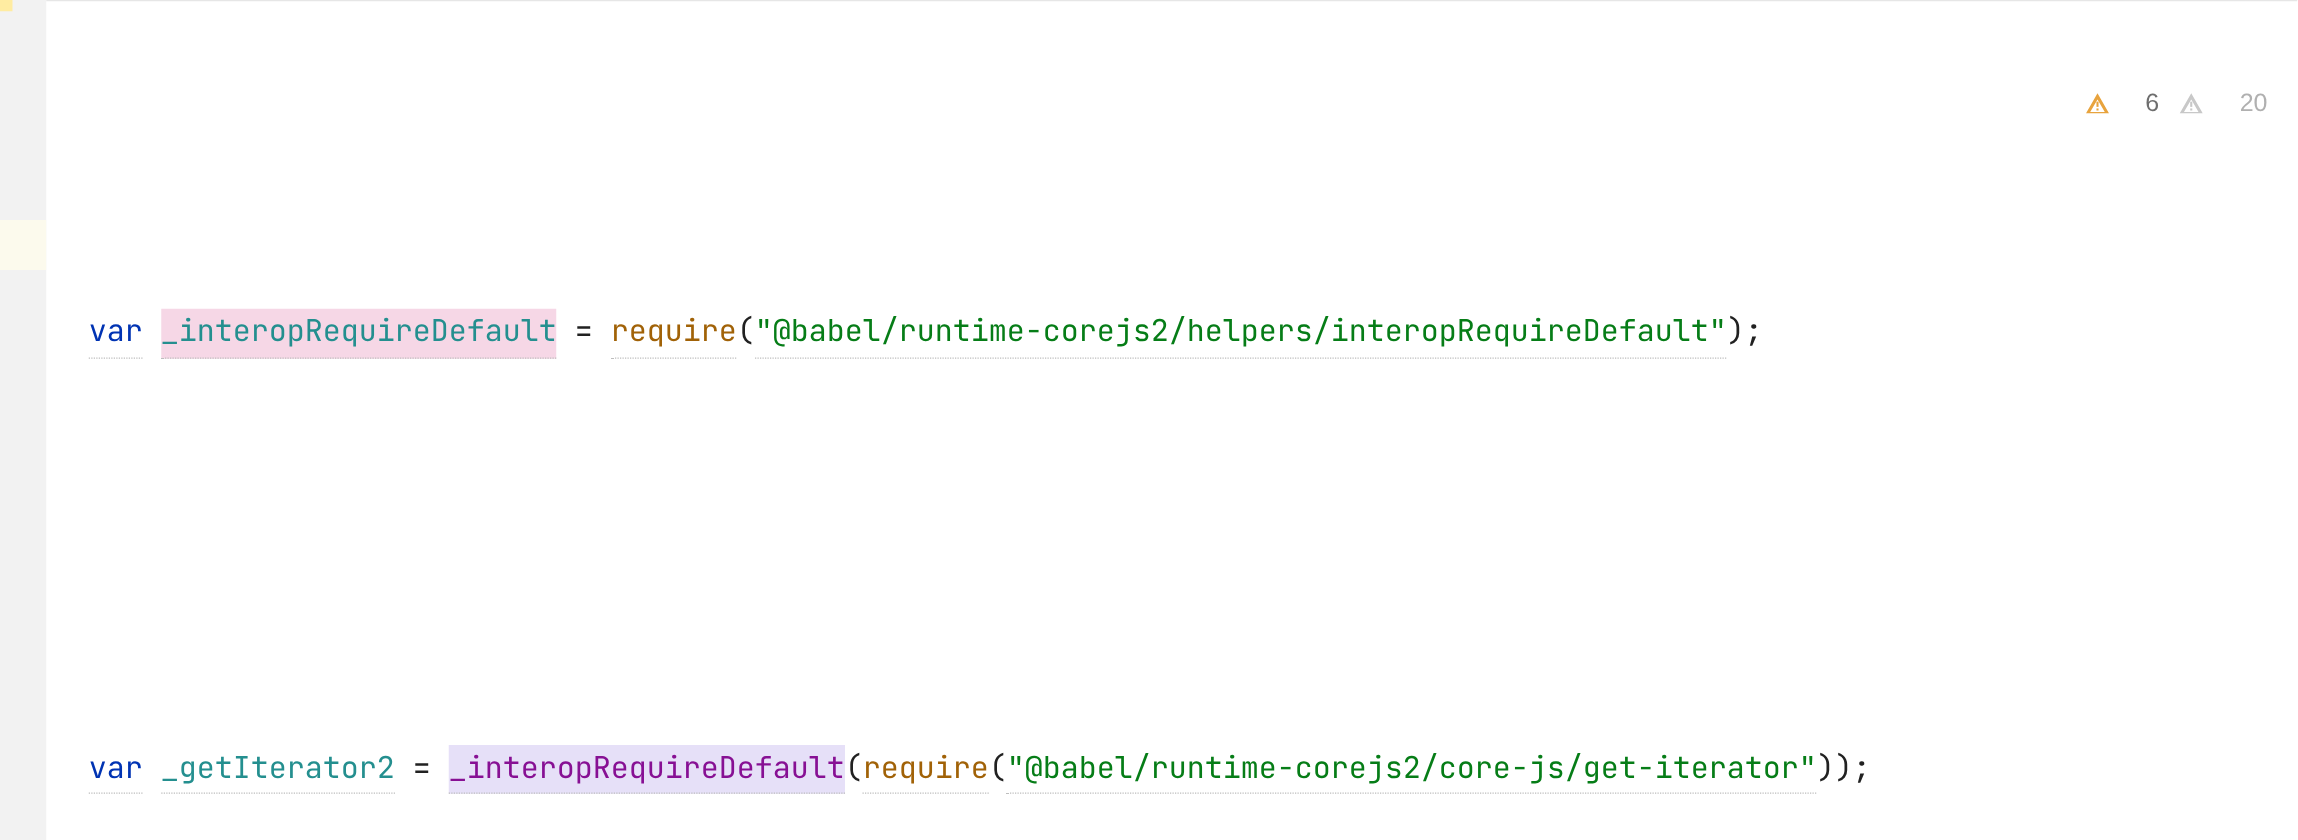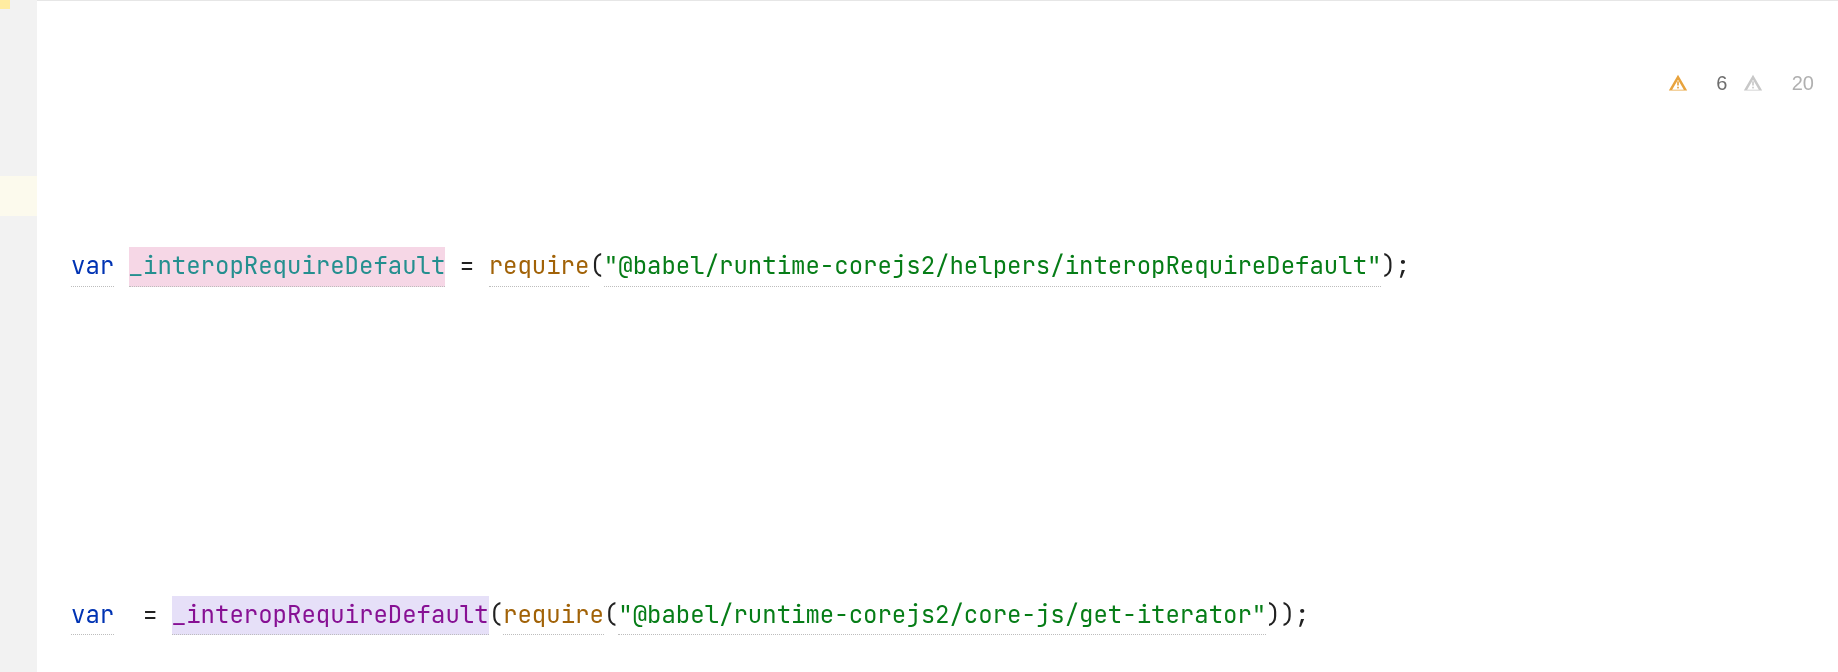--- a/index.html
+++ b/index.html
@@ -95,21 +95,21 @@
       <span>20</span>
     </div>
   </div>
 
   
   <div class="line"><span class="kw u">var</span><span class="punc"> </span><span class="decl u bg-pink">_interopRequireDefault</span><span class="punc"> = </span><span class="fn u">require</span><span class="punc">(</span><span class="str u">"@babel/runtime-corejs2/helpers/interopRequireDefault"</span><span class="punc">);</span></div>
 
   <div class="blank"></div>
 
   
-  <div class="line"><span class="kw u">var</span><span class="punc"> </span><span class="punc"> = </span><span class="def u bg-lilac">_interopRequireDefault</span><span class="punc">(</span><span class="fn u">require</span><span class="punc">(</span><span class="str u">"@babel/runtime-corejs2/core-js/get-iterator"</span><span class="punc">));</span></div>
+  <div class="line"><span class="kw u">var</span><span class="punc"> </span><span class="decl u">_getIterator2</span><span class="punc"> = </span><span class="def u bg-lilac">_interopRequireDefault</span><span class="punc">(</span><span class="fn u">require</span><span class="punc">(</span><span class="str u">"@babel/runtime-corejs2/core-js/get-iterator"</span><span class="punc">));</span></div>
 
   
 
   
   
 
   
 
   
   

